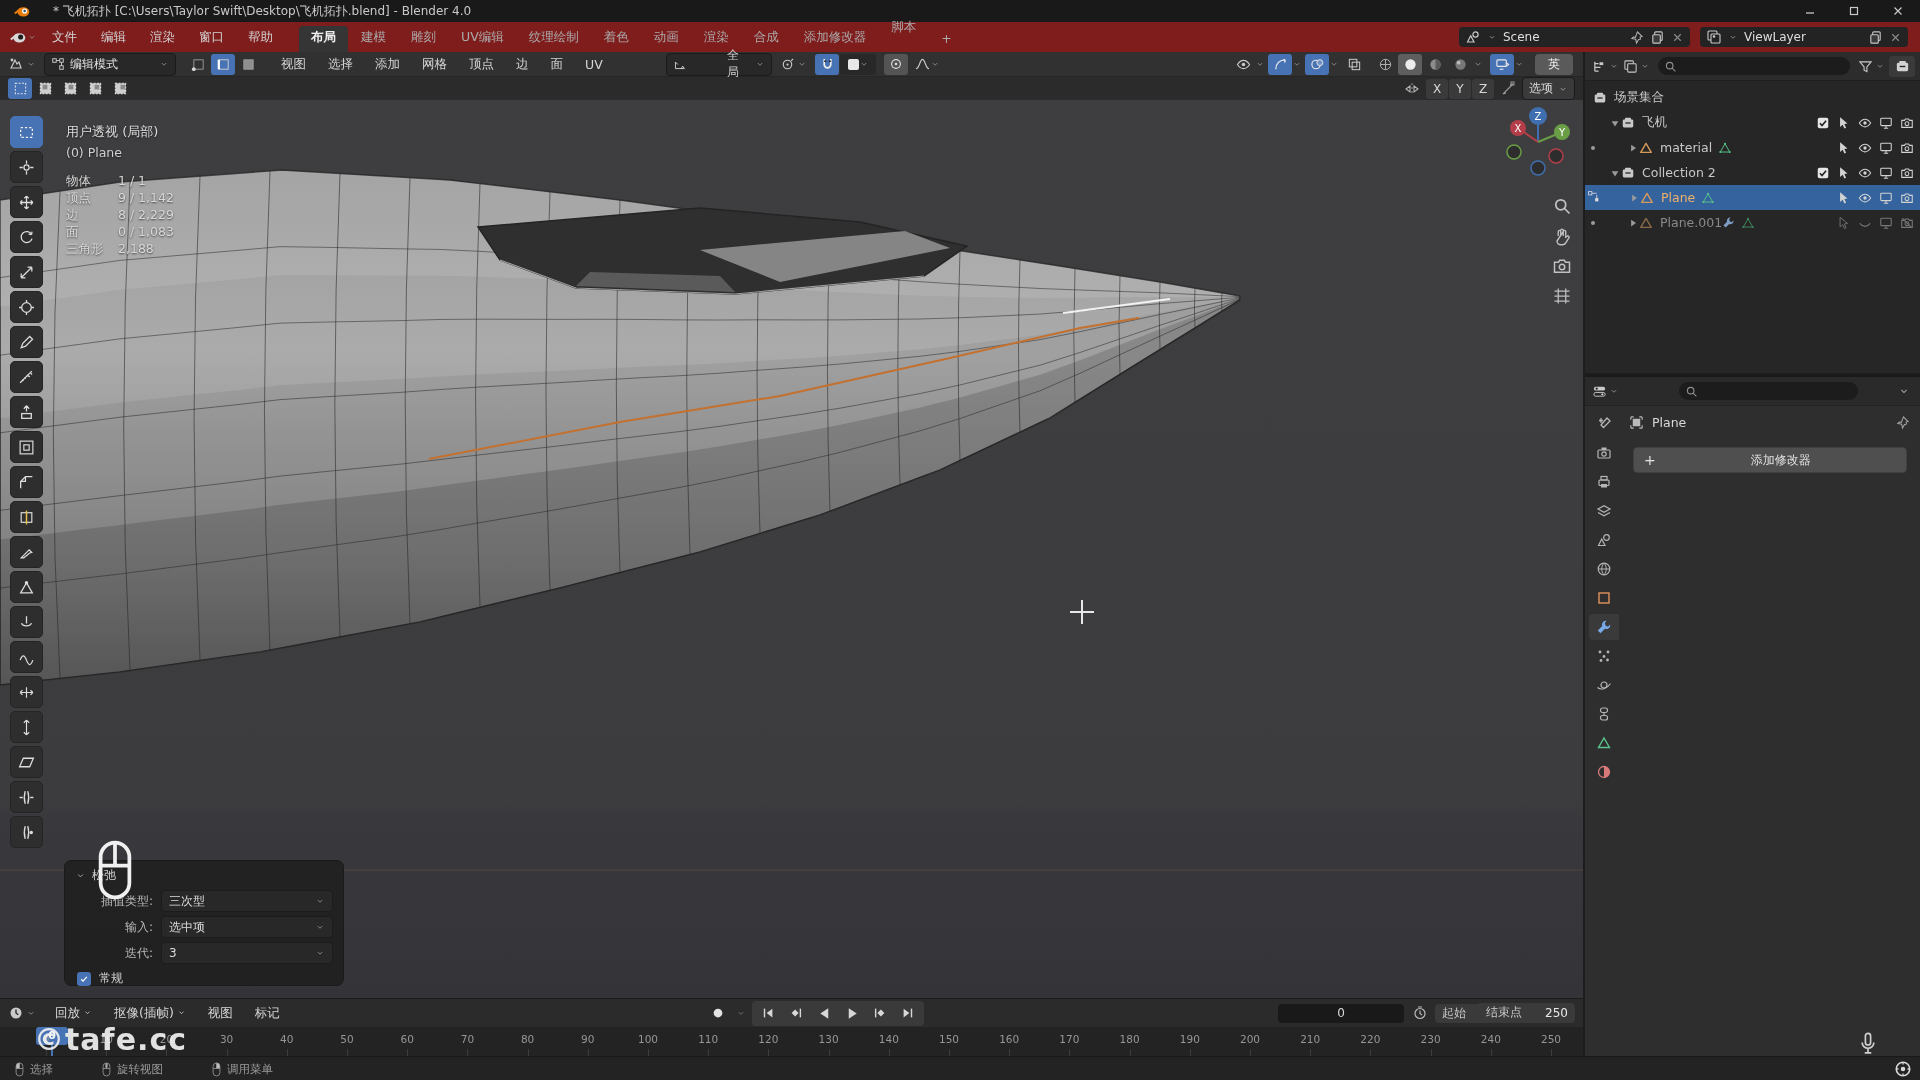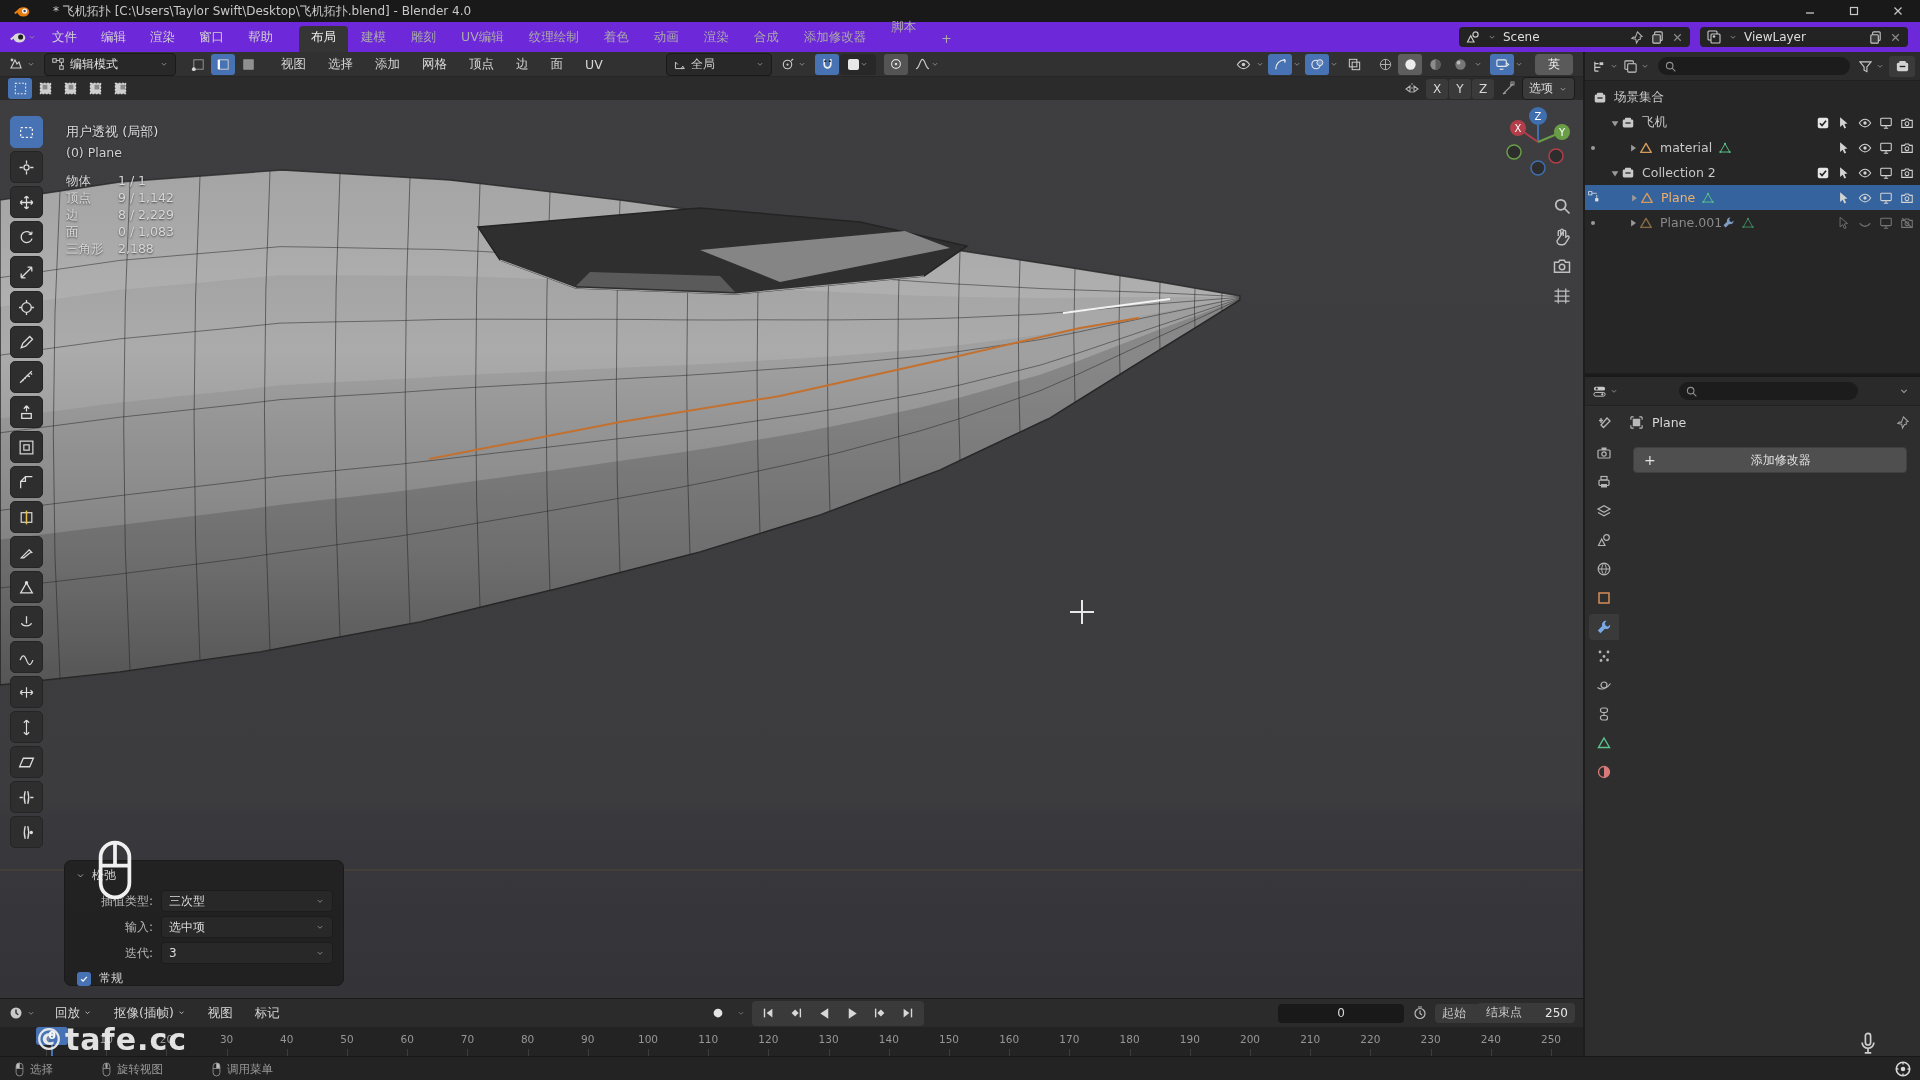--- a/index.html
+++ b/index.html
@@ -155,40 +155,40 @@
           <rect x="2.5" y="2.5" width="7" height="7" fill="none" stroke="#c8c8c8" stroke-width="1.2"></rect>
         </svg>
       </div>
     <div class="iconbtn" style="width:44px;height:22px;">
         <svg class="ic" width="12" height="12" viewBox="0 0 12 12">
           <path d="M2.5 2.5l7 7m0-7l-7 7" stroke="#c8c8c8" stroke-width="1.2"></path>
         </svg>
       </div>
   </div>
 
-  <div class="abs row" style="left:0;top:22px;width:1920px;height:30px;background:#6d28d9;border-bottom:1px solid #131313;">
+  <div class="abs row" style="left:0;top:22px;width:1920px;height:30px;background:#7f1d1d;border-bottom:1px solid #131313;">
     <div class="iconbtn" style="margin-left:6px;width:34px;">
       <svg class="ic" width="17" height="14" viewBox="0 0 20 16">
           <ellipse cx="11" cy="9" rx="7" ry="5.5" fill="#d8d8d8"></ellipse>
           <circle cx="12.5" cy="8" r="3" fill="#1d1d1d"></circle>
           <path d="M1 11l7-6" stroke="#d8d8d8" stroke-width="2.4"></path>
         </svg>
       <svg class="ic" width="10" height="10" viewBox="0 0 16 16" color="#909090">
           <use href="#s-chev"></use>
         </svg>
     </div>
     <div id="topbar-menus" class="row" style="font-size:12.5px;">
         <span class="menu-item">文件</span>
         <span class="menu-item">编辑</span>
         <span class="menu-item">渲染</span>
         <span class="menu-item">窗口</span>
         <span class="menu-item">帮助</span>
       </div>
     <div id="workspace-tabs" class="row" style="margin-left:14px;font-size:12.5px;height:30px;align-items:flex-end;">
-        <span class="ws-tab active" style="padding-bottom: 6px;">布局</span>
+        <span class="ws-tab active" style="padding-bottom: 6px; font-weight: bold;">布局</span>
         <span class="ws-tab" style="padding-bottom: 6px;">建模</span>
         <span class="ws-tab" style="padding-bottom: 6px;">雕刻</span>
         <span class="ws-tab" style="padding-bottom: 6px;">UV编辑</span>
         <span class="ws-tab" style="padding-bottom: 6px;">纹理绘制</span>
         <span class="ws-tab" style="padding-bottom: 6px;">着色</span>
         <span class="ws-tab" style="padding-bottom: 6px;">动画</span>
         <span class="ws-tab" style="padding-bottom: 6px;">渲染</span>
         <span class="ws-tab" style="padding-bottom: 6px;">合成</span>
         <span class="ws-tab" style="padding-bottom: 6px;">添加修改器</span>
         <span class="ws-tab" style="padding-bottom: 16px;">脚本</span>
@@ -285,21 +285,21 @@
         <span class="vp-menu">边</span>
         <span class="vp-menu">面</span>
         <span class="vp-menu">UV</span>
       </div>
 
     <div class="row" style="position:absolute;left:666px;gap:8px;">
       <div class="dropbox" style="width:92px;">
         <svg class="ic" width="13" height="13" viewBox="0 0 16 16">
             <path d="M3 13V5m0 8h9M3 5l3 3m6 2l-2 3h4z" stroke="#c9c9c9" stroke-width="1.2" fill="none"></path>
           </svg>
-        <span style="flex:1;">全局</span>
+        <span style="flex:1;margin-left:36px;">全局</span>
         <svg class="ic" width="10" height="10" viewBox="0 0 16 16" color="#909090">
             <use href="#s-chev"></use>
           </svg>
       </div>
       <div class="row" style="gap:2px;">
         <svg class="ic" width="15" height="15" viewBox="0 0 16 16">
             <circle cx="8" cy="8" r="4.5" fill="none" stroke="#c9c9c9" stroke-width="1.2"></circle>
             <circle cx="8" cy="8" r="1.2" fill="#c9c9c9"></circle>
             <path d="M12 4l2-2" stroke="#c9c9c9" stroke-width="1.2"></path>
           </svg>

